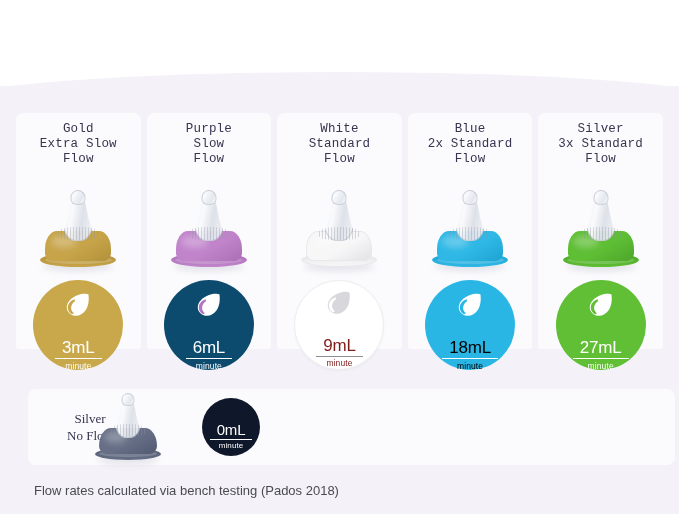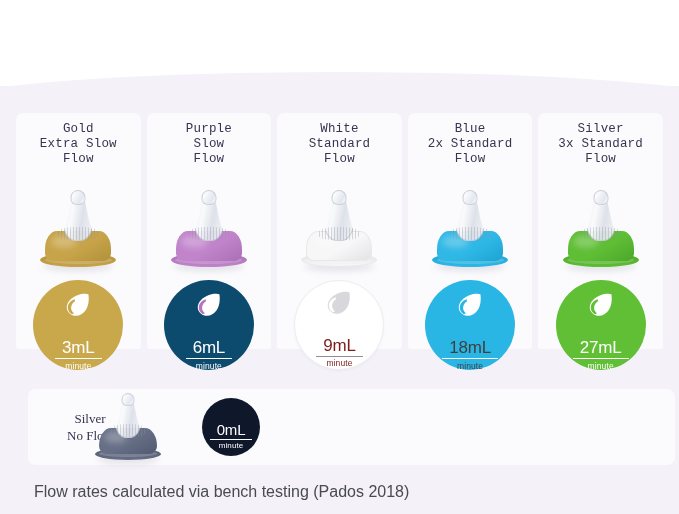--- a/index.html
+++ b/index.html
@@ -295,21 +295,21 @@
     line-height: 15.6px;
     color: #3d3d3d;
     white-space: pre-line;
   }
 
   
   .footer-note {
     position: absolute;
     left: 17px;
     top: 483px;
-    font-size: 16px;
+    font-size: 13px;
     color: #4a4a52;
     z-index: 3;
     padding-left: 17px;
   }
 </style>
 </head>
 <body>
 
 <div id="page">
 
@@ -396,21 +396,21 @@
 2x Standard
 Flow</div>
         <div class="nipple">
           <div class="shadow"></div>
           <div class="base-ring" style="background: linear-gradient(rgb(30, 163, 210) 0%, rgb(47, 184, 230) 100%);"></div>
           <div class="collar" style="background: linear-gradient(150deg, rgb(47, 184, 230) 0%, rgb(47, 184, 230) 55%, rgb(30, 163, 210) 100%);"></div>
           <div class="teat"></div>
           <div class="teat-ridges"></div>
           <div class="teat-tip"></div>
         </div>
-        <div class="flow-circle" style="background: rgb(41, 182, 229); color: #404040;">
+        <div class="flow-circle" style="background: rgb(41, 182, 229); color: #000000;">
           <div>
             <svg class="drop-icon" viewBox="0 0 28 29">
               <path d="M25.2 1.2c0.6 3.6 1.0 11.4-3.0 17.4-3.2 4.8-9.0 7.3-14.0 5.3C3.0 22.0 0.6 16.6 2.6 11.8 5.0 6.0 12.2 2.2 19.2 0.9c2.4-0.45 4.4-0.3 6.0 0.3Z" fill="#ffffff"></path>
               <path d="M10.6 9.0C7.0 11.2 5.6 15.6 7.4 19.2c0.55 1.1 1.35 2.0 2.3 2.65l-2.25 1.0C4.0 21.1 2.0 16.6 3.5 12.6 4.6 9.6 7.4 7.6 10.6 6.6Z" fill="#29b6e5"></path>
             </svg>
           </div>
           <div class="rate-wrap">
             <div class="rate-value" style="border-bottom: 1.5px solid rgb(255, 255, 255);">18mL</div>
             <div class="rate-unit">minute</div>
           </div>

